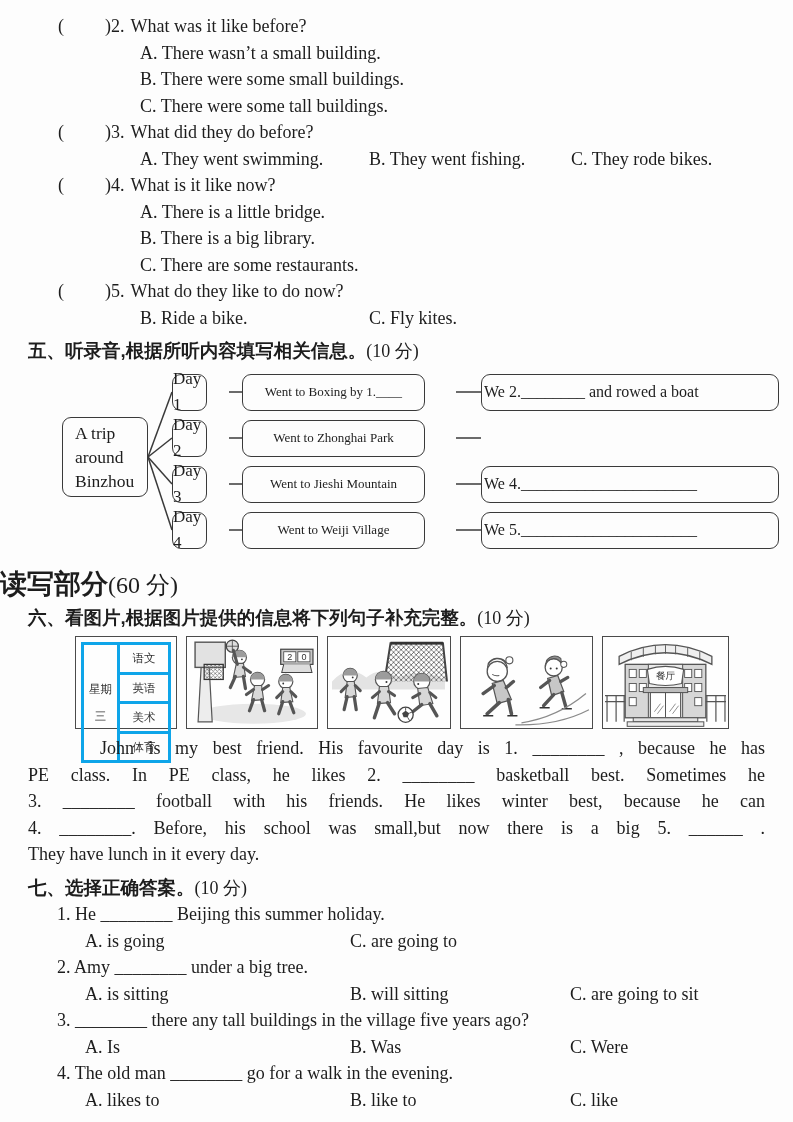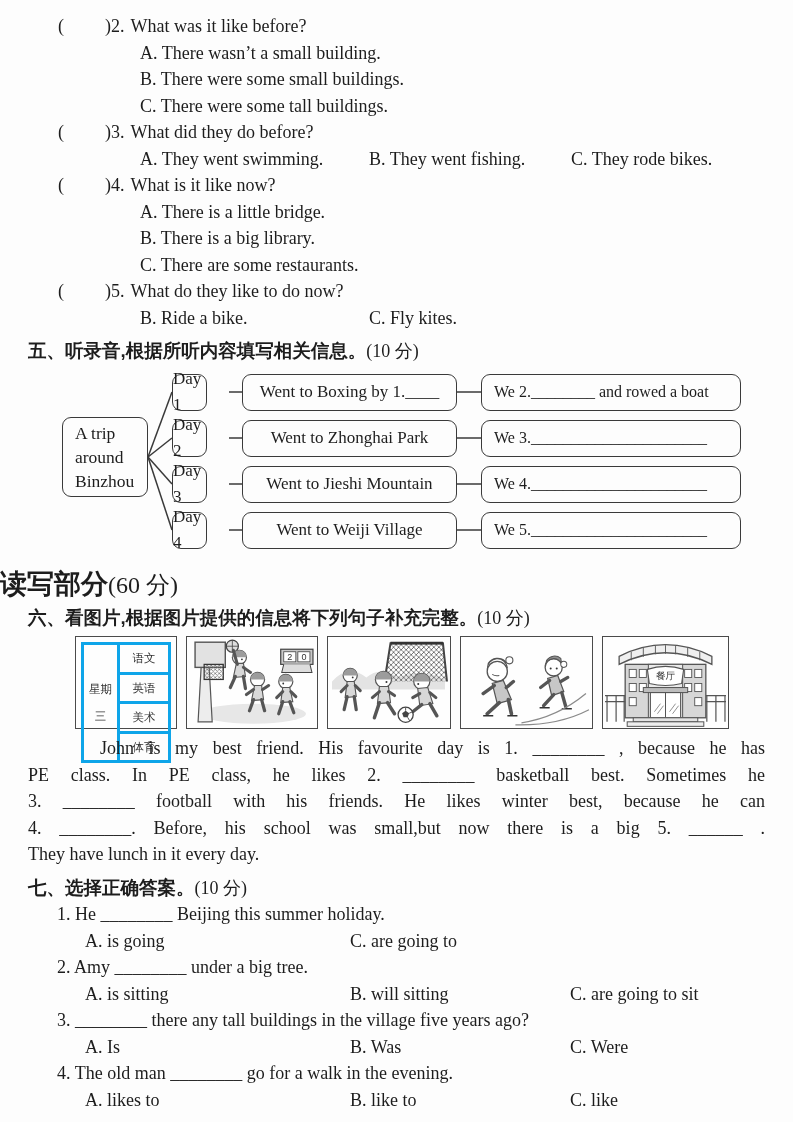--- a/index.html
+++ b/index.html
@@ -28,23 +28,23 @@
     font-family:"Liberation Sans", sans-serif; font-weight:700; font-size:27px; line-height:34px; }
   .big-header .score { font-family:"Liberation Serif", serif; font-weight:400; font-size:24px; }
 
   
   .diagram { position:relative; height:184px; margin-top:6px; }
   .dbox { position:absolute; border:1.6px solid #3a3a3a; border-radius:9px; background:#fdfdfd;
           display:flex; align-items:center; justify-content:center; }
   .root-box { left:62px; top:46px; width:86px; height:80px; font-size:17.5px; line-height:24px;
               justify-content:flex-start; padding-left:12px; }
   .day-box { left:172px; width:35px; height:37px; font-size:17px; }
-  .mid-box { left:242px; width:215px; height:37px; font-size:17px; }
-  .res-box { left:481px; width:260px; height:37px; font-size:16px;
-             justify-content:flex-start; padding-left:12px; white-space:nowrap; overflow:hidden; }
+  .mid-box { left:242px; width:183px; height:37px; font-size:13px; }
+  .res-box { left:481px; width:298px; height:37px; font-size:16px;
+             justify-content:flex-start; padding-left:2px; white-space:nowrap; overflow:hidden; }
   .r0{top:3px} .r1{top:49px} .r2{top:95px} .r3{top:141px}
   .wires { position:absolute; left:0; top:0; }
 
   
   .pics { display:flex; gap:9px; margin-left:75px; margin-top:5px; height:93px; }
   .pic { border:1.6px solid #4a4a4a; background:#fefefe; height:93px; }
   .p1{width:102px; padding:5px;} .p2{width:132px;} .p3{width:124px;} .p4{width:133px;} .p5{width:127px;}
   .pic svg { display:block; width:100%; height:100%; }
   table.sched { width:100%; height:100%; border-collapse:collapse;
     font-family:"Liberation Sans", sans-serif; font-size:11.5px; color:#333; }
@@ -119,21 +119,20 @@
         <line x1="456" y1="113" x2="481" y2="113"></line>
         <line x1="456" y1="159" x2="481" y2="159"></line>
       </g>
     </svg>
     <div class="dbox root-box">A trip around Binzhou</div>
     <div class="dbox day-box r0">Day 1</div>
     <div class="dbox mid-box r0">Went to Boxing by 1.____</div>
     <div class="dbox res-box r0">We 2.________ and rowed a boat</div>
     <div class="dbox day-box r1">Day 2</div>
     <div class="dbox mid-box r1">Went to Zhonghai Park</div>
-    <div class="dbox res-box r1">We 3.______________________</div>
     <div class="dbox day-box r2">Day 3</div>
     <div class="dbox mid-box r2">Went to Jieshi Mountain</div>
     <div class="dbox res-box r2">We 4.______________________</div>
     <div class="dbox day-box r3">Day 4</div>
     <div class="dbox mid-box r3">Went to Weiji Village</div>
     <div class="dbox res-box r3">We 5.______________________</div>
   </div>
 
   <div class="big-header"><span>读写部分</span><span class="score">(60 分)</span></div>
 

